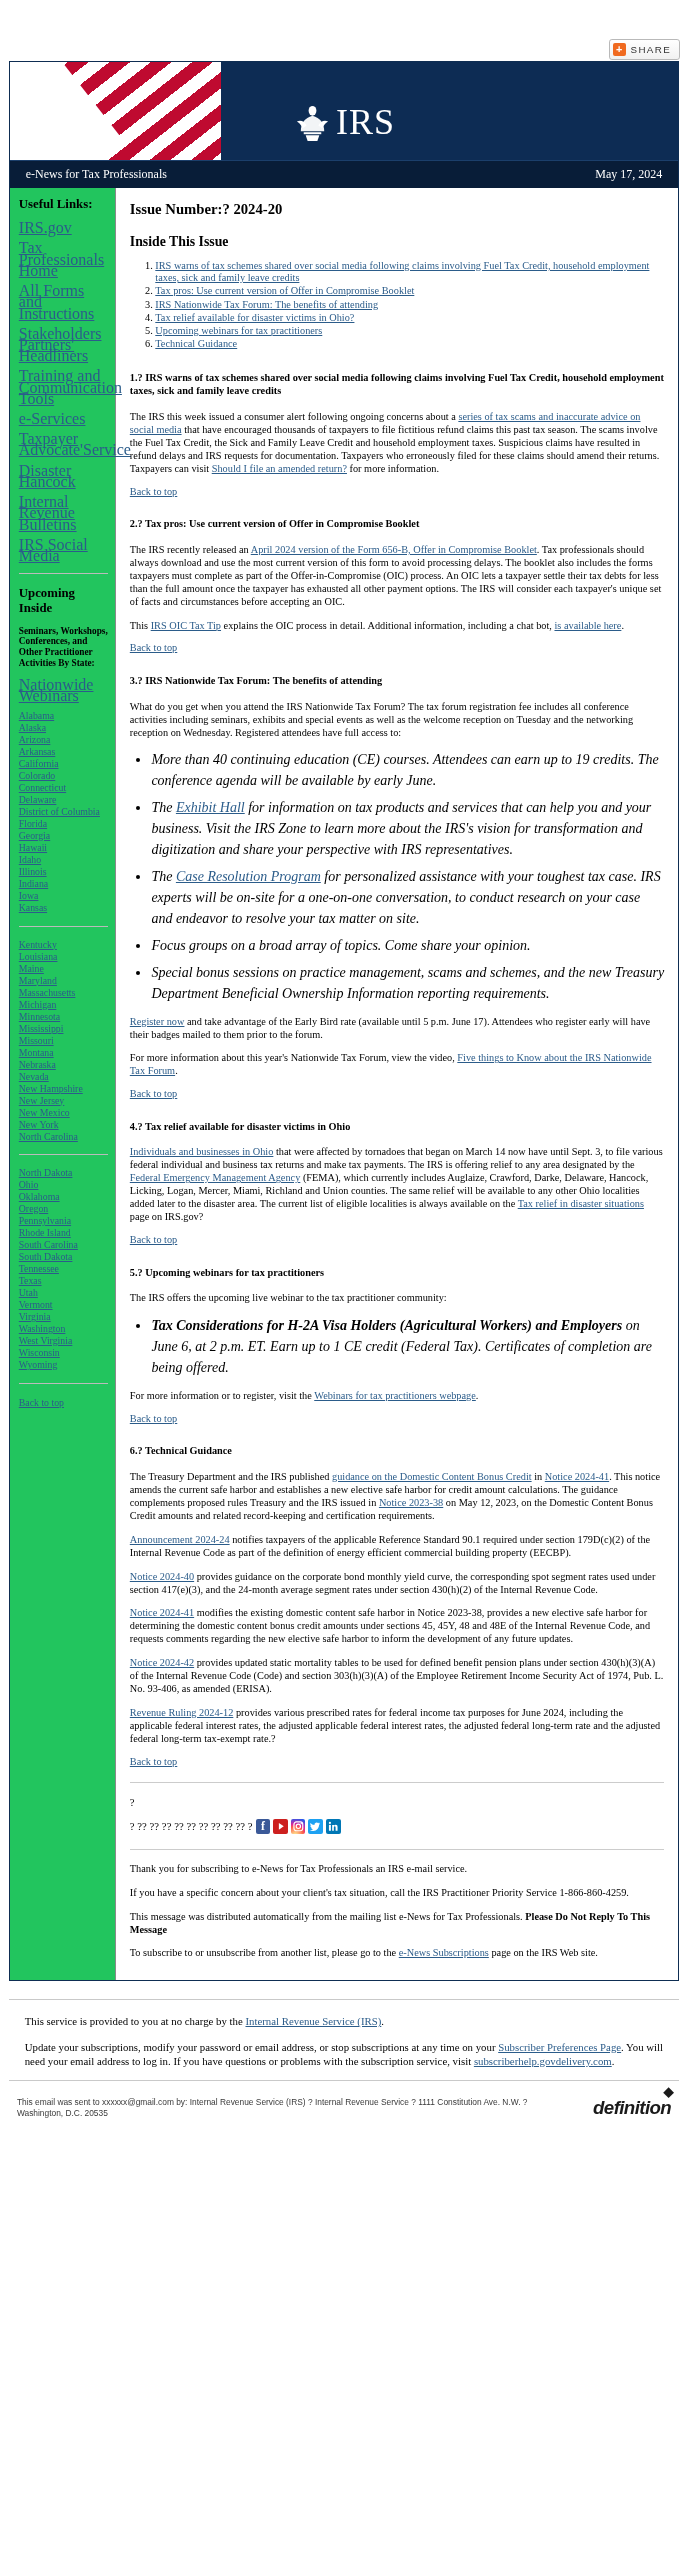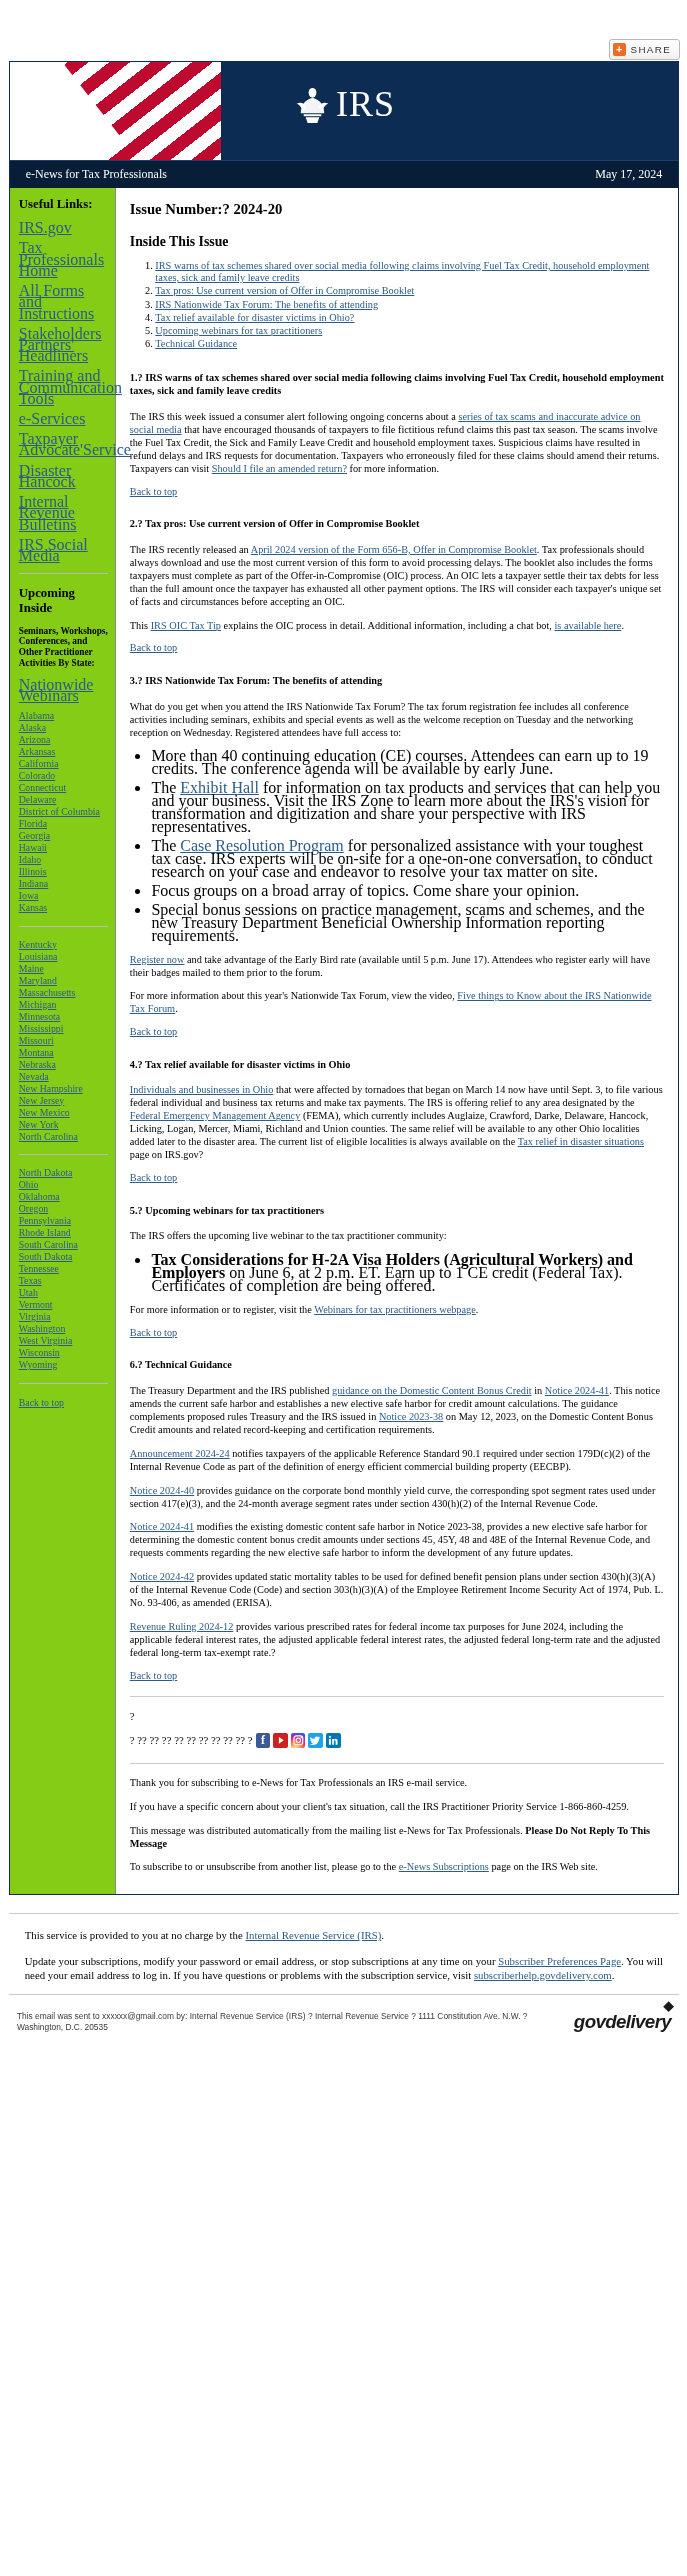--- a/index.html
+++ b/index.html
@@ -108,21 +108,21 @@
     font-size: 14.7px;
     line-height: 14.7px;
     letter-spacing: 3.9px;
     padding: 3.9px;
     box-sizing: border-box;
     overflow: hidden;
     word-break: break-all;
   }
   .irs-logo {
     position: absolute;
-    left: 0; right: 0; top: 21px;
+    left: 0; right: 0; top: 39px;
     text-align: right;
     color: #ffffff;
     font-family: "Liberation Serif", serif;
     font-size: 36px;
     letter-spacing: 1px;
     display: flex;
     align-items: center;
     justify-content: center;
     gap: 3.9px;
   }
@@ -147,21 +147,21 @@
   }
 
   
   .split {
     display: flex;
     align-items: stretch;
   }
   .sidebar {
     width: 106px;
     flex: 0 0 106px;
-    background: #84cc16;
+    background: #22c55e;
     border-right: 1px solid #8a8a8a;
     padding: 7.9px 6.9px 13.8px 8.8px;
     box-sizing: border-box;
   }
   .content {
     flex: 1 1 auto;
     padding: 9.8px 13.8px 9.8px 13.8px;
     box-sizing: border-box;
     min-width: 0;
   }
@@ -229,22 +229,23 @@
     margin: 0 0 10.8px 0;
     text-align: left;
   }
   .backtop {
     font-size: 10.3px;
     margin: 0 0 5.9px 0;
   }
   ul.bul {
     margin: 0 0 10.8px 0;
     padding-left: 21.6px;
-    font-size: 16px;
-    line-height: 13px;
+    font-size: 14px;
+    line-height: 21px;
+    font-style: italic;
   }
   ul.bul li { margin-bottom: 5.9px; }
   .hrule {
     border: none;
     border-top: 1px solid #cccccc;
     margin: 15.7px 0 11.8px 0;
   }
   .qmarks {
     font-size: 10.8px;
     line-height: 15.7px;
@@ -599,18 +600,18 @@
   <p class="foot-p">
     <span>This service is provided to you at no charge by the </span><a href="#">Internal Revenue Service (IRS)</a><span>.</span>
   </p>
   <p class="foot-p">
     <span>Update your subscriptions, modify your password or email address, or stop subscriptions at any time on your </span><a href="#">Subscriber Preferences Page</a><span>. You will need your email address to log in. If you have questions or problems with the subscription service, visit </span><a href="#">subscriberhelp.govdelivery.com</a><span>.</span>
   </p>
   <hr class="foot-rule">
   <div class="foot-bottom">
     <div class="foot-addr">This email was sent to xxxxxx@gmail.com by: Internal Revenue Service (IRS) ? Internal Revenue Service ? 1111 Constitution Ave. N.W. ? Washington, D.C. 20535</div>
     <div class="govd">
-      <span>govdelivery</span>
+      <span>definition</span>
       <span class="kite"></span>
     </div>
   </div>
 </div>
 
 
 </body></html>

